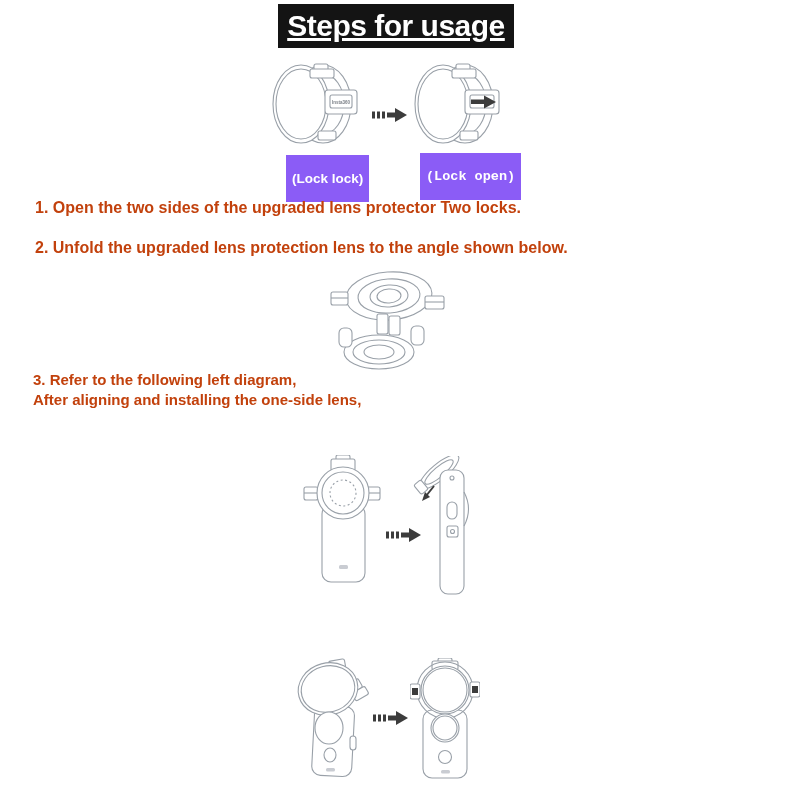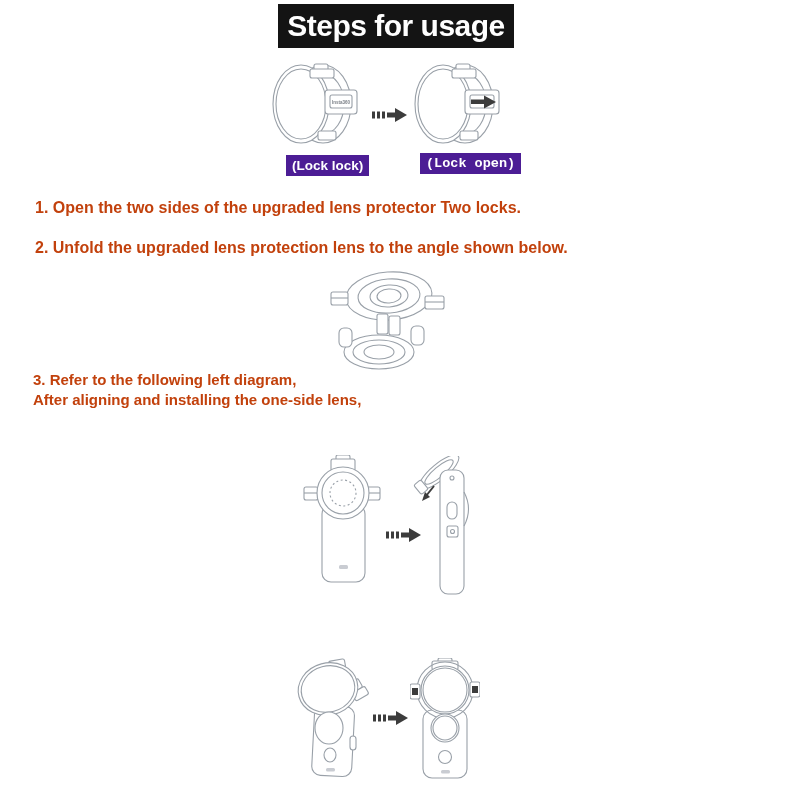--- a/index.html
+++ b/index.html
@@ -3,25 +3,25 @@
 <meta charset="utf-8">
 <style>
   html,body{margin:0;padding:0;background:#ffffff;}
   .page{
     position:relative;width:800px;height:800px;background:#ffffff;
     font-family:"Liberation Sans", sans-serif;overflow:hidden;
   }
   .title-box{
     position:absolute;left:278px;top:4px;width:236px;height:44px;
     background:#141414;color:#ffffff;font-size:30px;font-weight:bold;
-    text-align:center;line-height:44px;letter-spacing:-0.5px;
+    text-align:center;line-height:44px;letter-spacing:-0.5px;text-decoration:underline;
   }
   .caption{
-    position:absolute;background:#4c1d95;color:#ffffff;font-weight:bold;
-    font-size:13.5px;padding:3px 6px;white-space:nowrap;
+    position:absolute;background:#8b5cf6;color:#ffffff;font-weight:bold;
+    font-size:13.5px;padding:16px 6px;white-space:nowrap;
   }
   .caption-left{left:286px;top:155px;}
   .caption-right{left:420px;top:153px;font-family:Liberation Mono, monospace;}
   .step{
     position:absolute;font-weight:bold;color:#c2410c;white-space:nowrap;
     font-size:16px;
   }
   .step1{left:35px;top:199px;}
   .step2{left:35px;top:239px;}
   .step3{left:33px;top:370px;font-size:15px;line-height:20px;}

